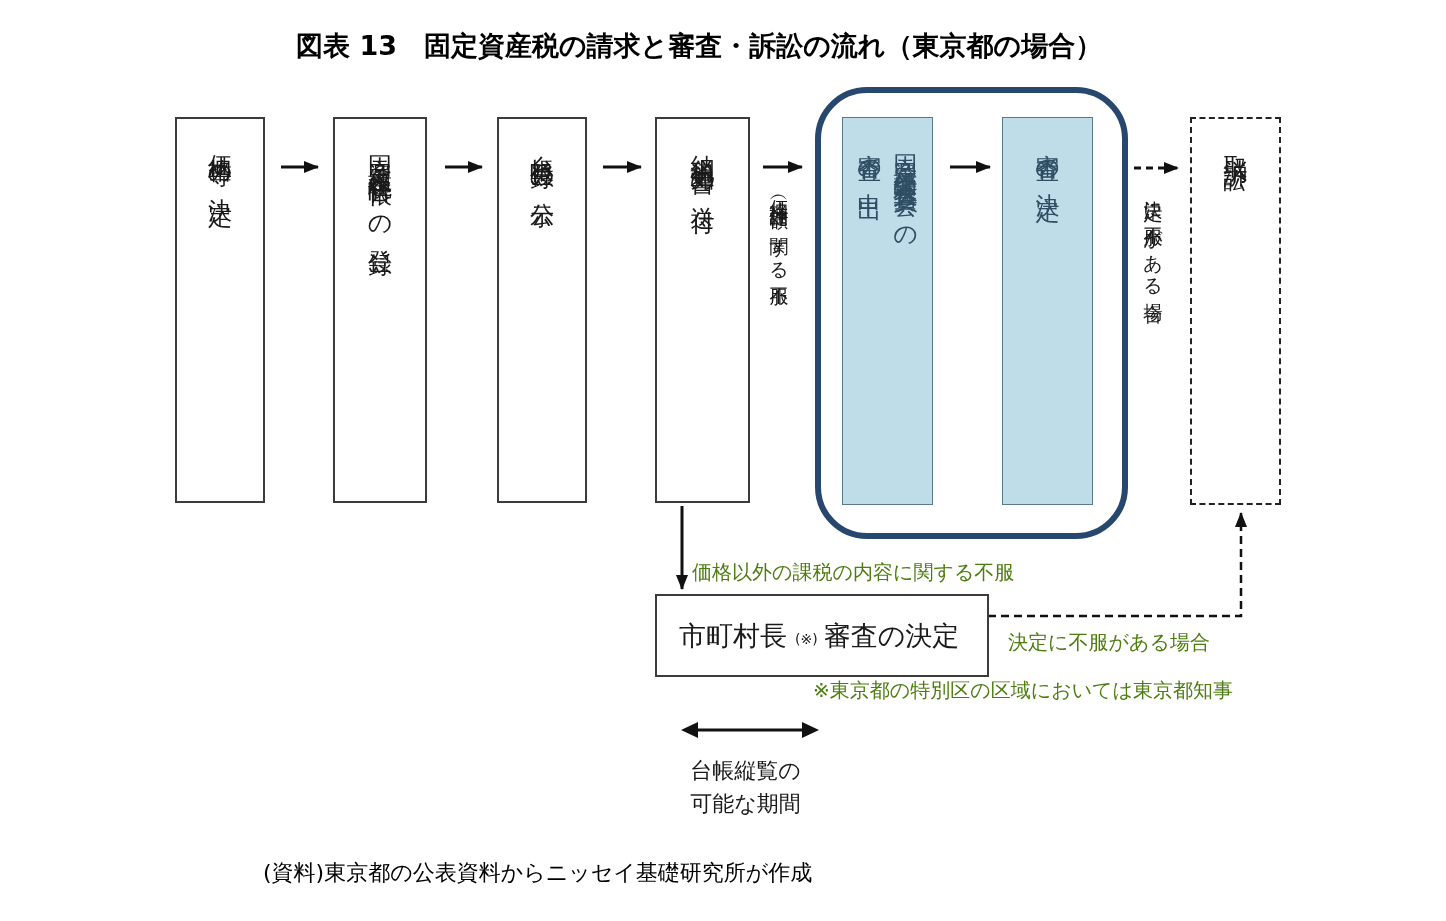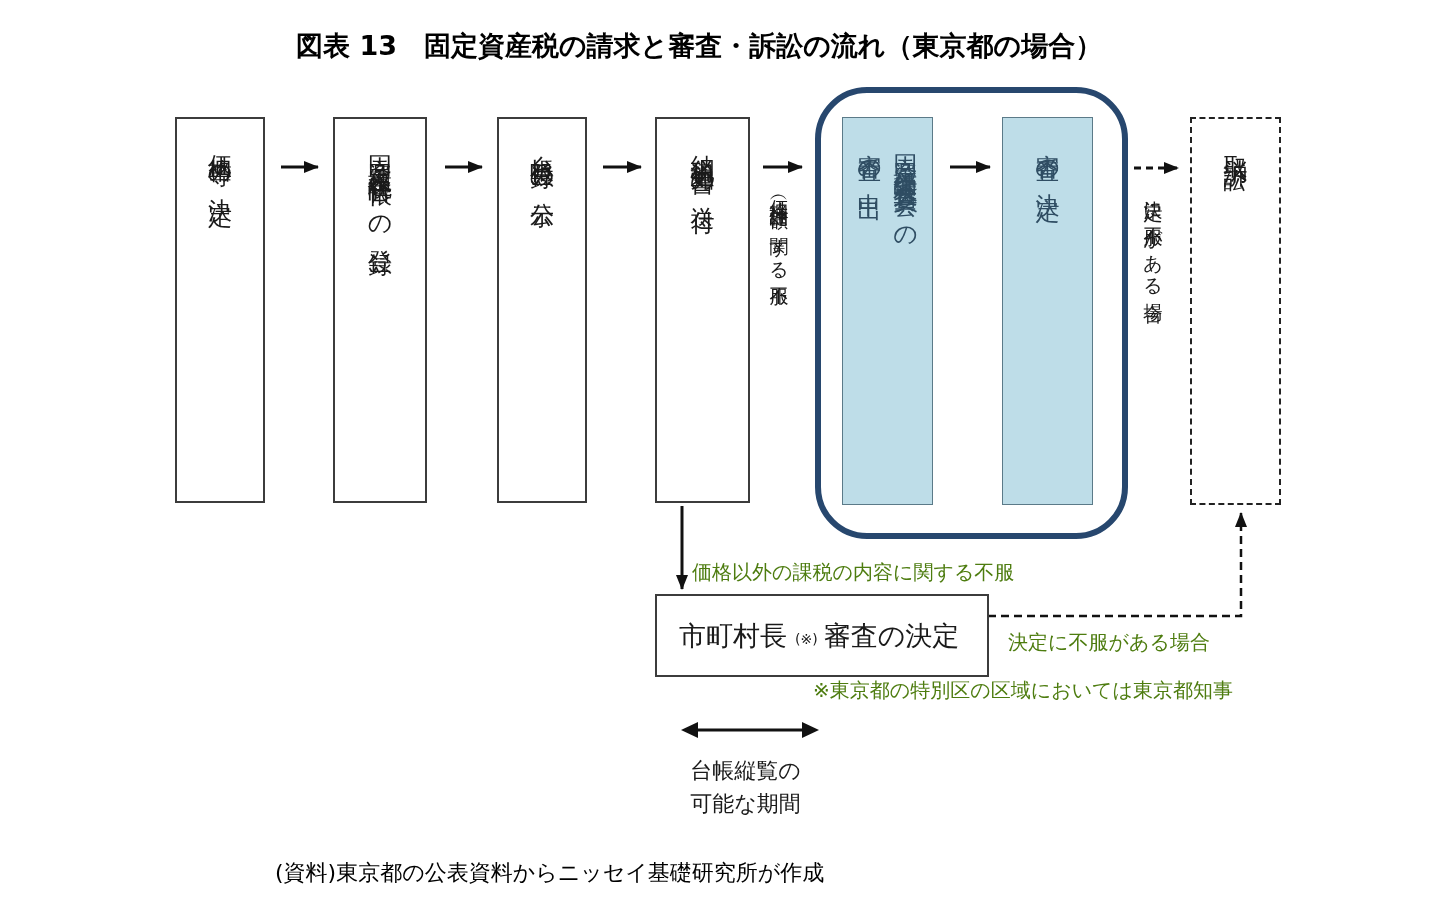--- a/index.html
+++ b/index.html
@@ -103,21 +103,21 @@
     text-align: center;
     font-size: 22px;
     line-height: 33px;
     color: #1a1a1a;
     z-index: 3;
     margin-top: 12px;
   }
 
   .source {
     position: absolute;
-    left: 275px; top: 858px;
+    left: 263px; top: 858px;
     font-size: 22px;
     color: #000000;
     z-index: 3;
     white-space: nowrap;
   }
 </style>
 </head>
 <body>
 
 <div class="canvas">

